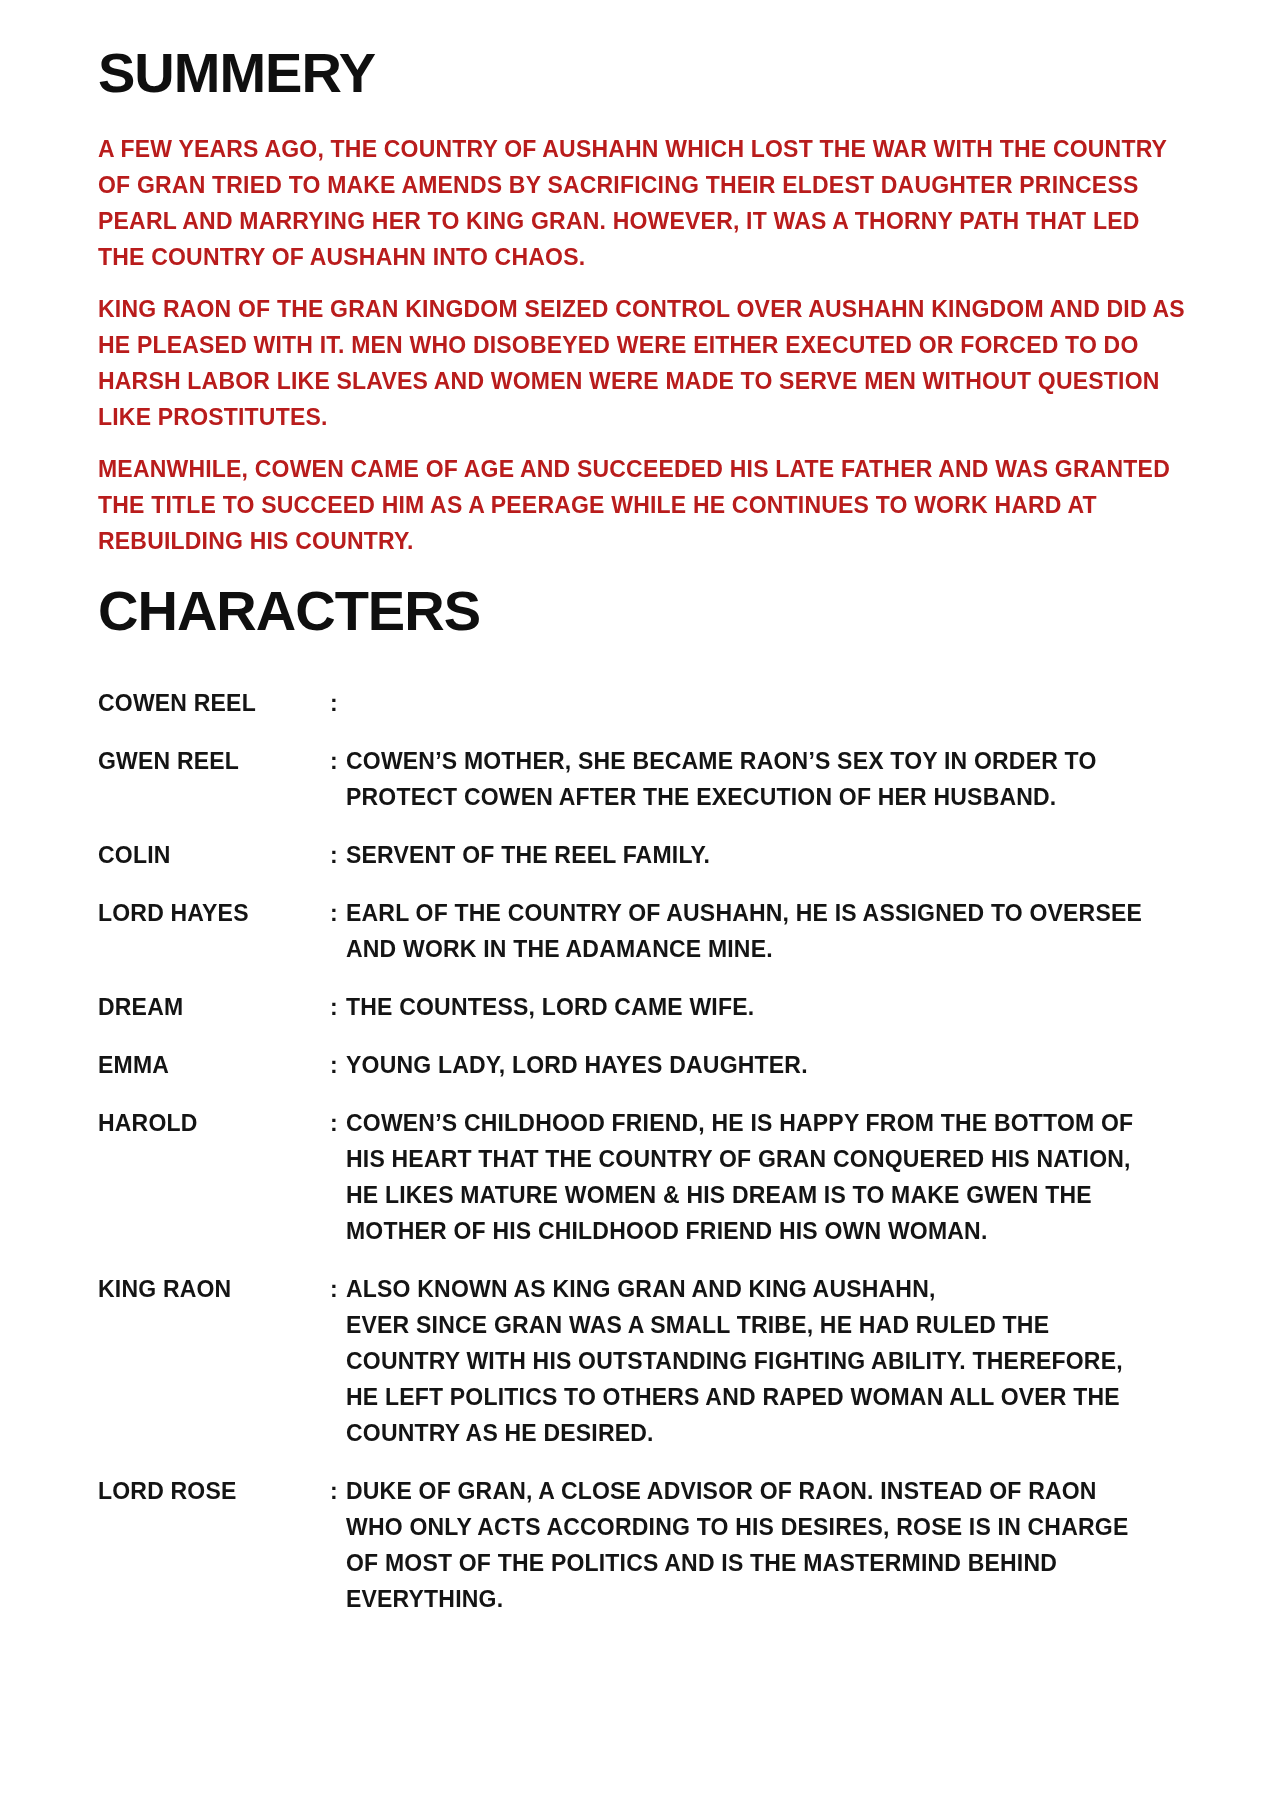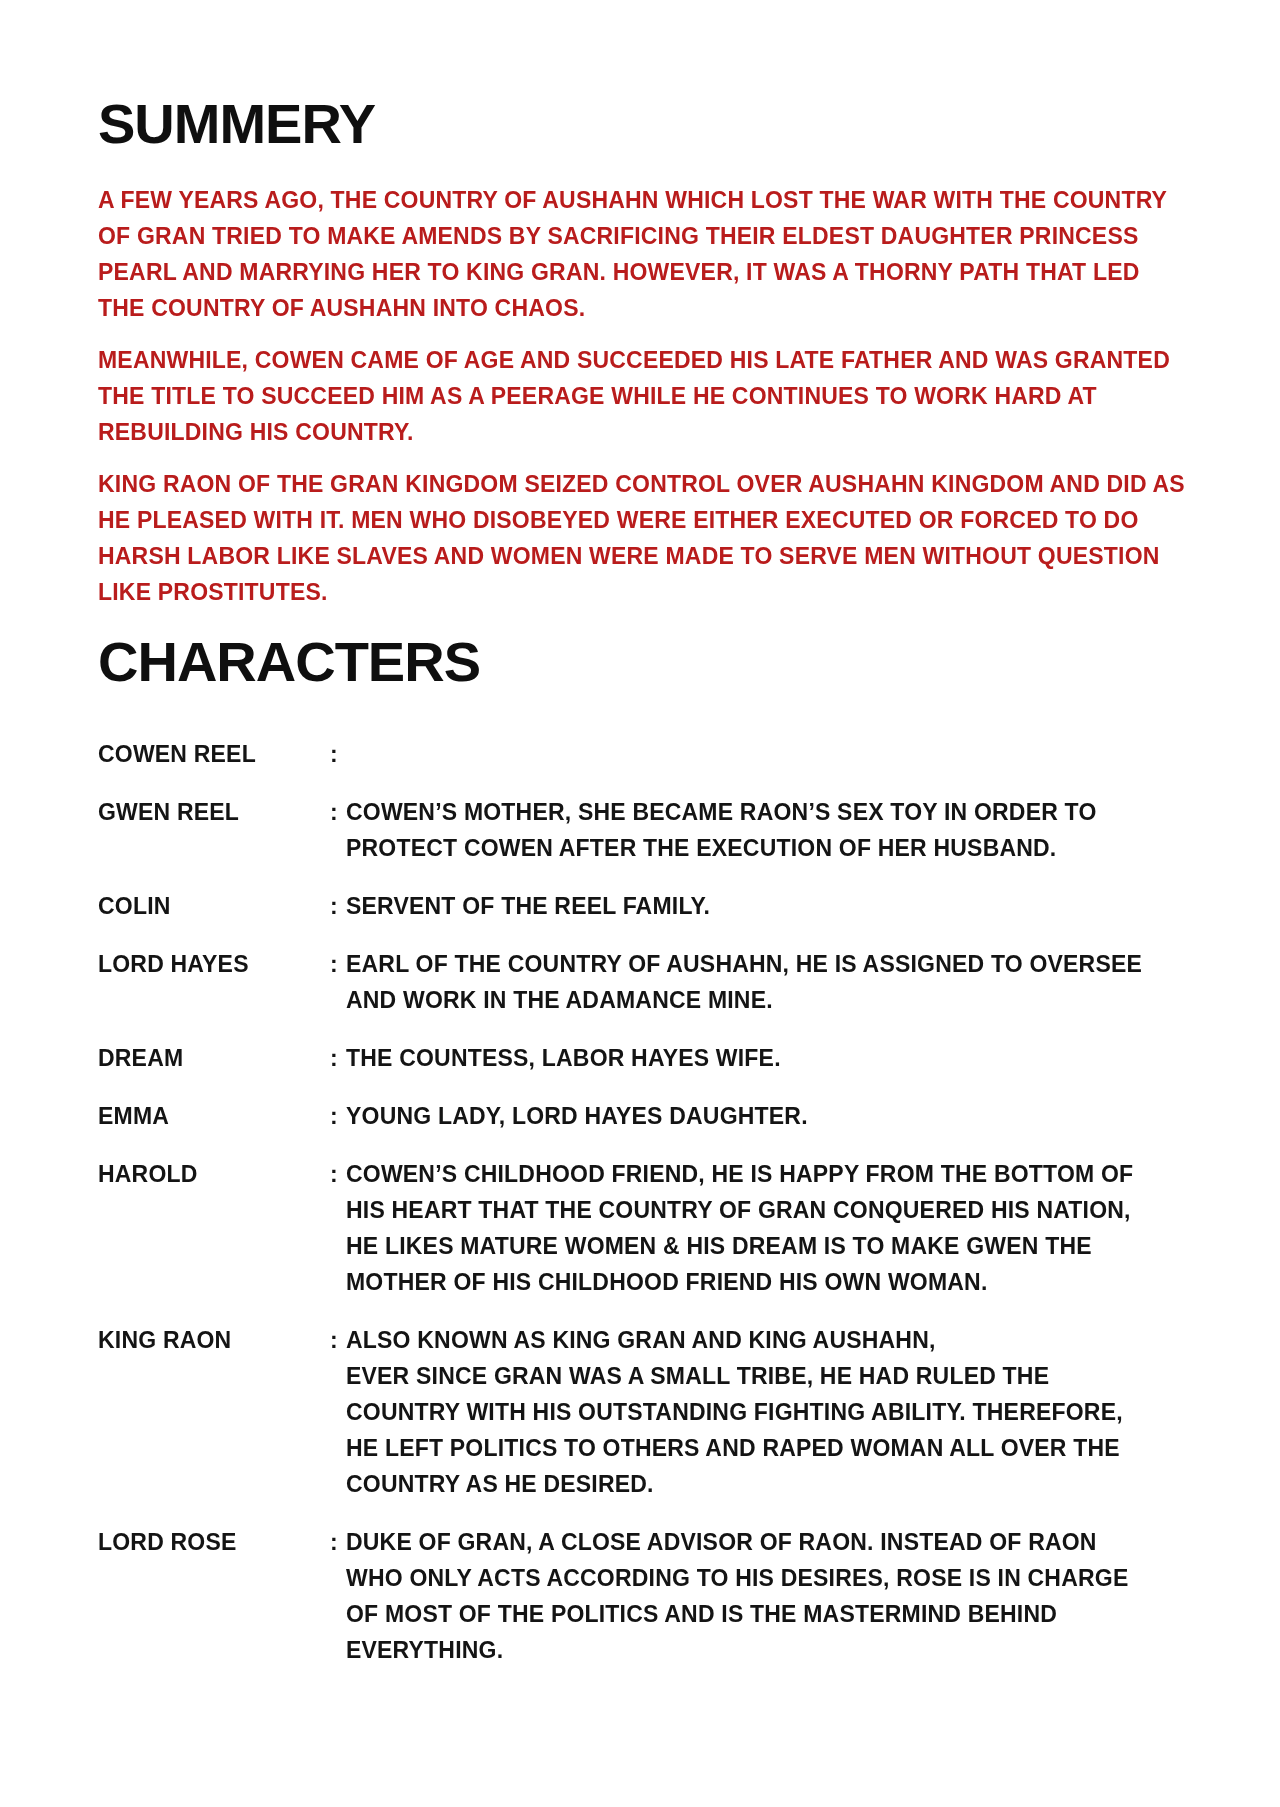--- a/index.html
+++ b/index.html
@@ -13,21 +13,21 @@
     overflow: hidden;
     color: #121212;
     font-family: "Liberation Sans", sans-serif;
     font-weight: bold;
     -webkit-font-smoothing: antialiased;
   }
   .page {
     box-sizing: border-box;
     width: 1280px;
     height: 1807px;
-    padding: 96px 58px 0 98px;
+    padding: 45px 58px 0 98px;
     background: #ffffff;
   }
   .heading {
     font-size: 56px;
     line-height: 1.0;
     letter-spacing: -1px;
     margin: 0;
     color: #0f0f0f;
   }
   .heading.summary {
@@ -72,27 +72,27 @@
 <body>
 
 <main class="page">
 
   <h1 class="heading summary">SUMMERY</h1>
 
   <p class="para">A FEW YEARS AGO, THE COUNTRY OF AUSHAHN WHICH LOST THE WAR WITH THE COUNTRY
 OF GRAN TRIED TO MAKE AMENDS BY SACRIFICING THEIR ELDEST DAUGHTER PRINCESS
 PEARL AND MARRYING HER TO KING GRAN. HOWEVER, IT WAS A THORNY PATH THAT LED
 THE COUNTRY OF AUSHAHN INTO CHAOS.</p>
-  <p class="para">MEANWHILE, COWEN CAME OF AGE AND SUCCEEDED HIS LATE FATHER AND WAS GRANTED
-THE TITLE TO SUCCEED HIM AS A PEERAGE WHILE HE CONTINUES TO WORK HARD AT
-REBUILDING HIS COUNTRY.</p>
   <p class="para">KING RAON OF THE GRAN KINGDOM SEIZED CONTROL OVER AUSHAHN KINGDOM AND DID AS
 HE PLEASED WITH IT. MEN WHO DISOBEYED WERE EITHER EXECUTED OR FORCED TO DO
 HARSH LABOR LIKE SLAVES AND WOMEN WERE MADE TO SERVE MEN WITHOUT QUESTION
 LIKE PROSTITUTES.</p>
+  <p class="para">MEANWHILE, COWEN CAME OF AGE AND SUCCEEDED HIS LATE FATHER AND WAS GRANTED
+THE TITLE TO SUCCEED HIM AS A PEERAGE WHILE HE CONTINUES TO WORK HARD AT
+REBUILDING HIS COUNTRY.</p>
 
   <h1 class="heading characters">CHARACTERS</h1>
 
   <section class="char-list">
 
     <div class="char-row">
       <div class="char-name">COWEN REEL</div>
       <div class="char-colon">:</div>
     </div>
 
@@ -112,21 +112,21 @@
     <div class="char-row">
       <div class="char-name">LORD HAYES</div>
       <div class="char-colon">:</div>
       <div class="char-desc">EARL OF THE COUNTRY OF AUSHAHN, HE IS ASSIGNED TO OVERSEE
 AND WORK IN THE ADAMANCE MINE.</div>
     </div>
 
     <div class="char-row">
       <div class="char-name">DREAM</div>
       <div class="char-colon">:</div>
-      <div class="char-desc">THE COUNTESS, LABOR HAYES WIFE.</div>
+      <div class="char-desc">THE COUNTESS, LORD CAME WIFE.</div>
     </div>
 
     <div class="char-row">
       <div class="char-name">EMMA</div>
       <div class="char-colon">:</div>
       <div class="char-desc">YOUNG LADY, LORD HAYES DAUGHTER.</div>
     </div>
 
     <div class="char-row">
       <div class="char-name">HAROLD</div>

